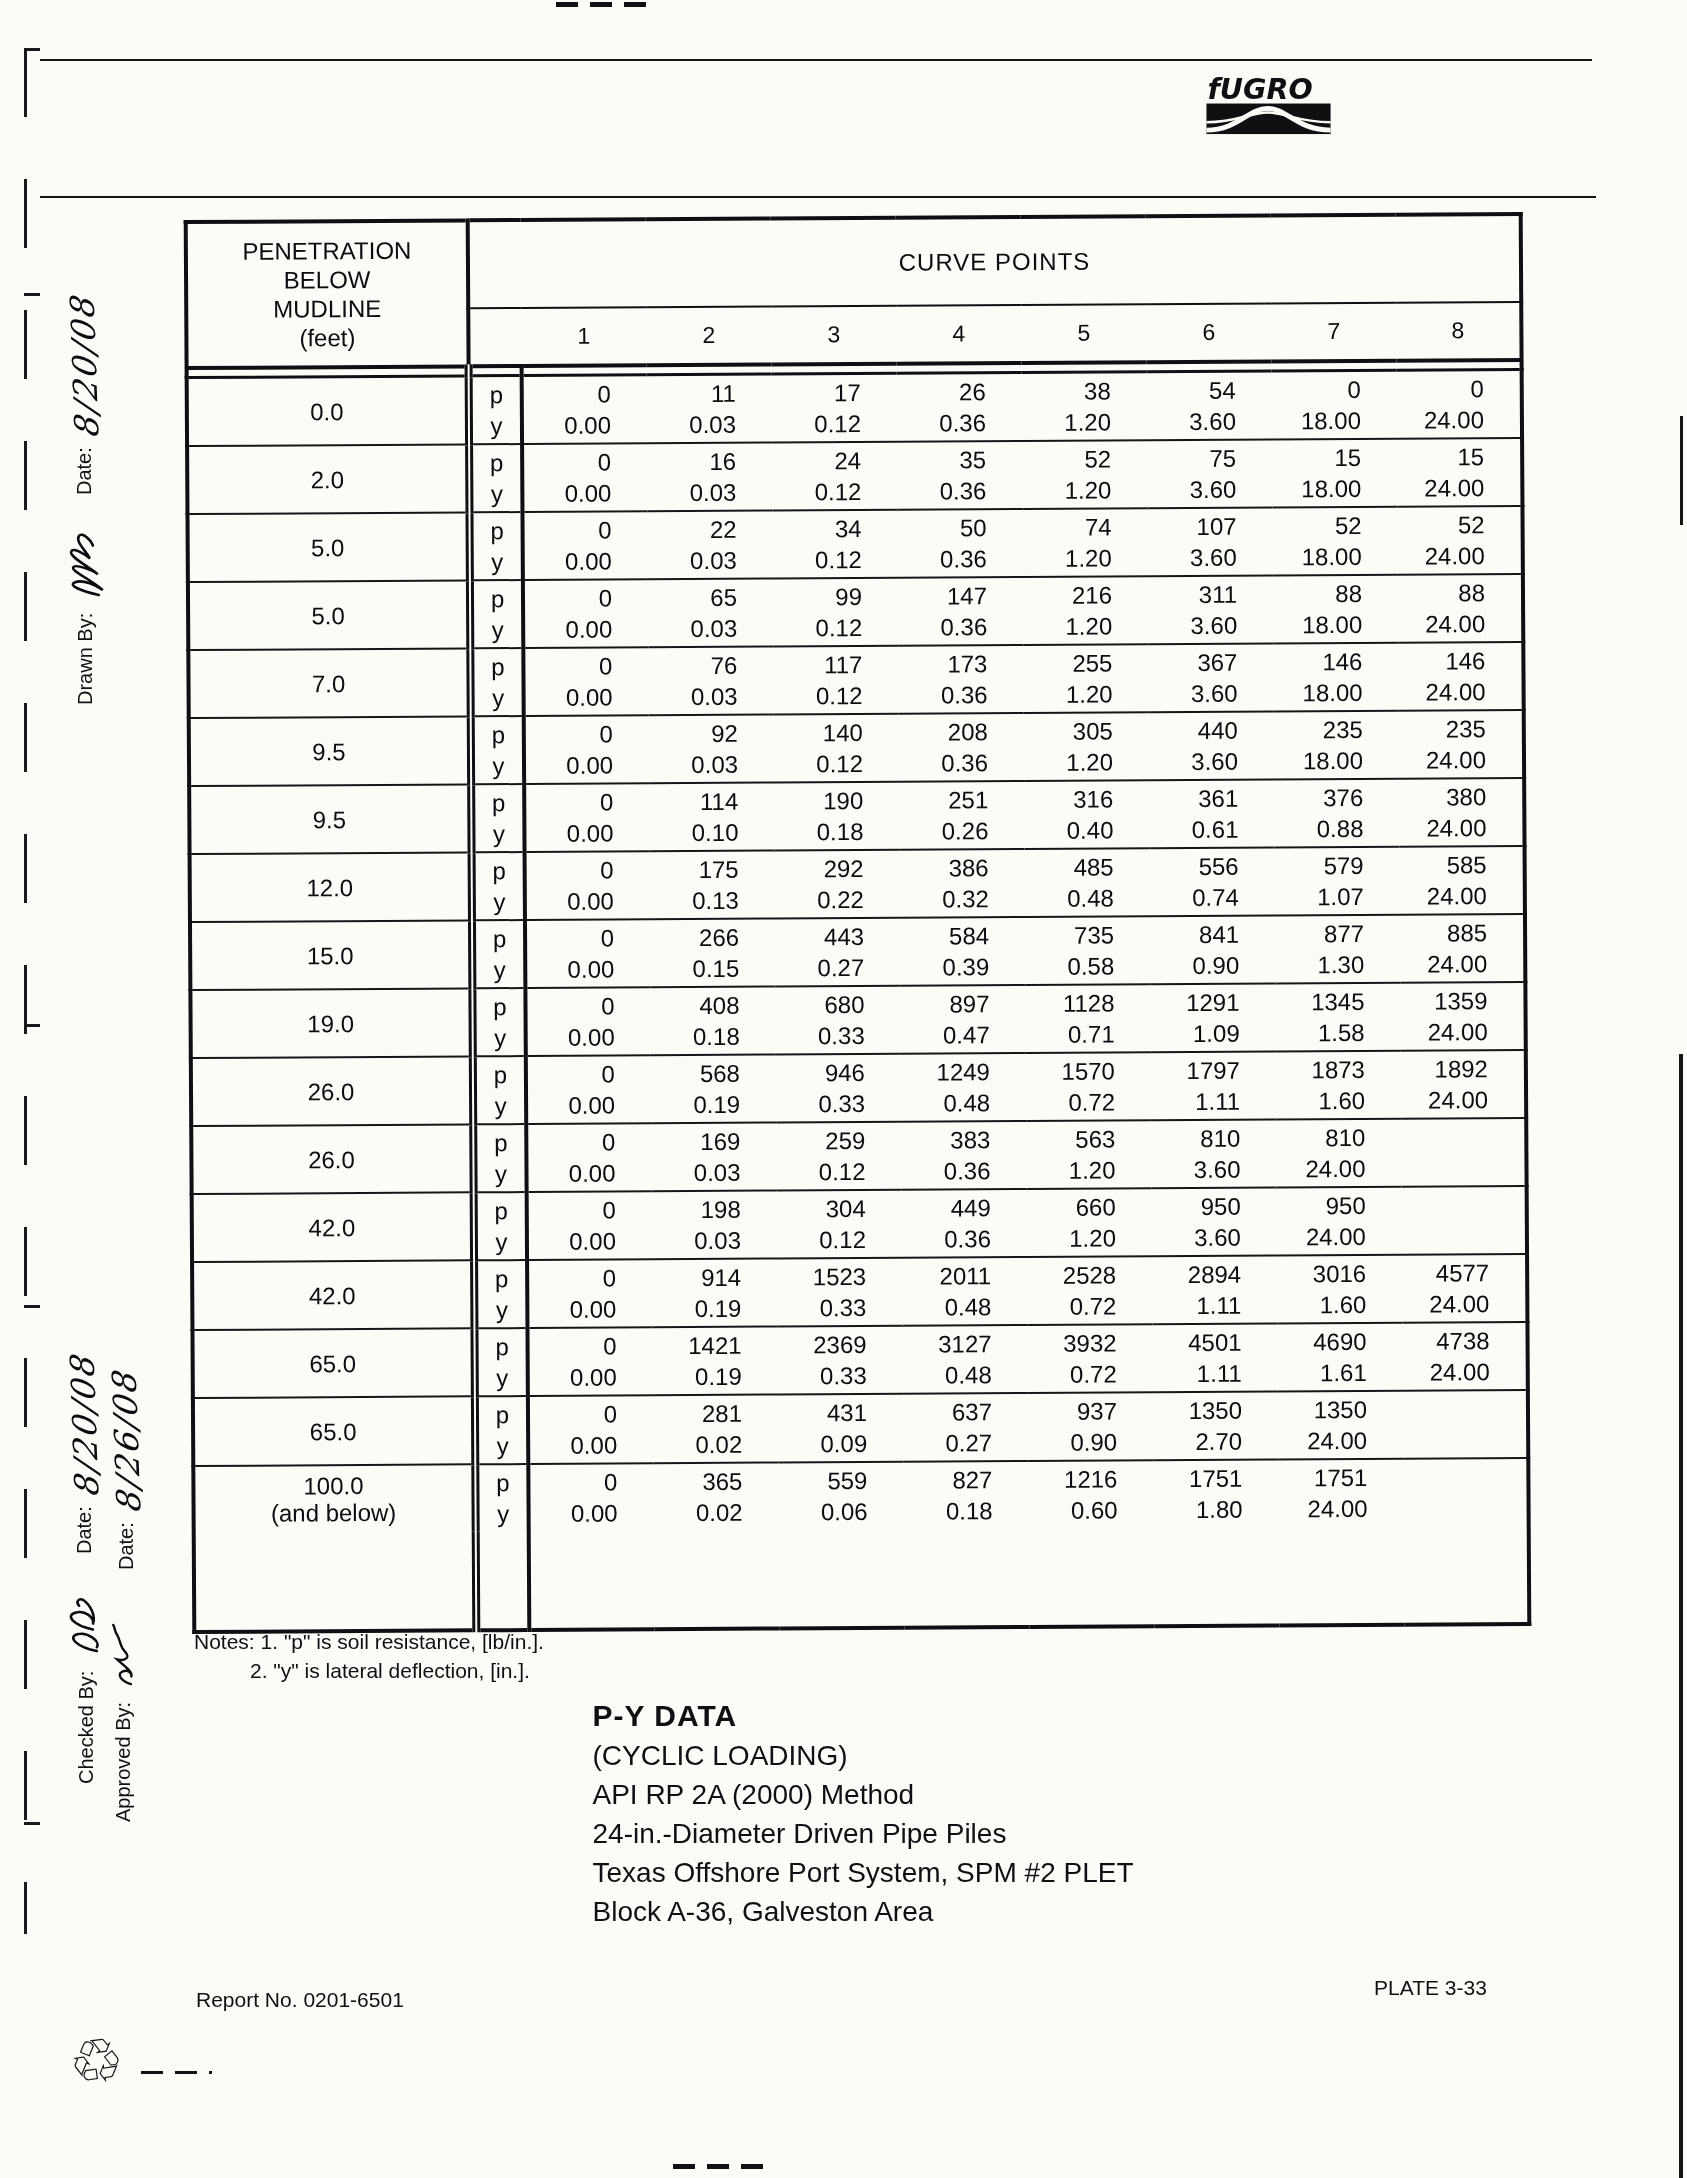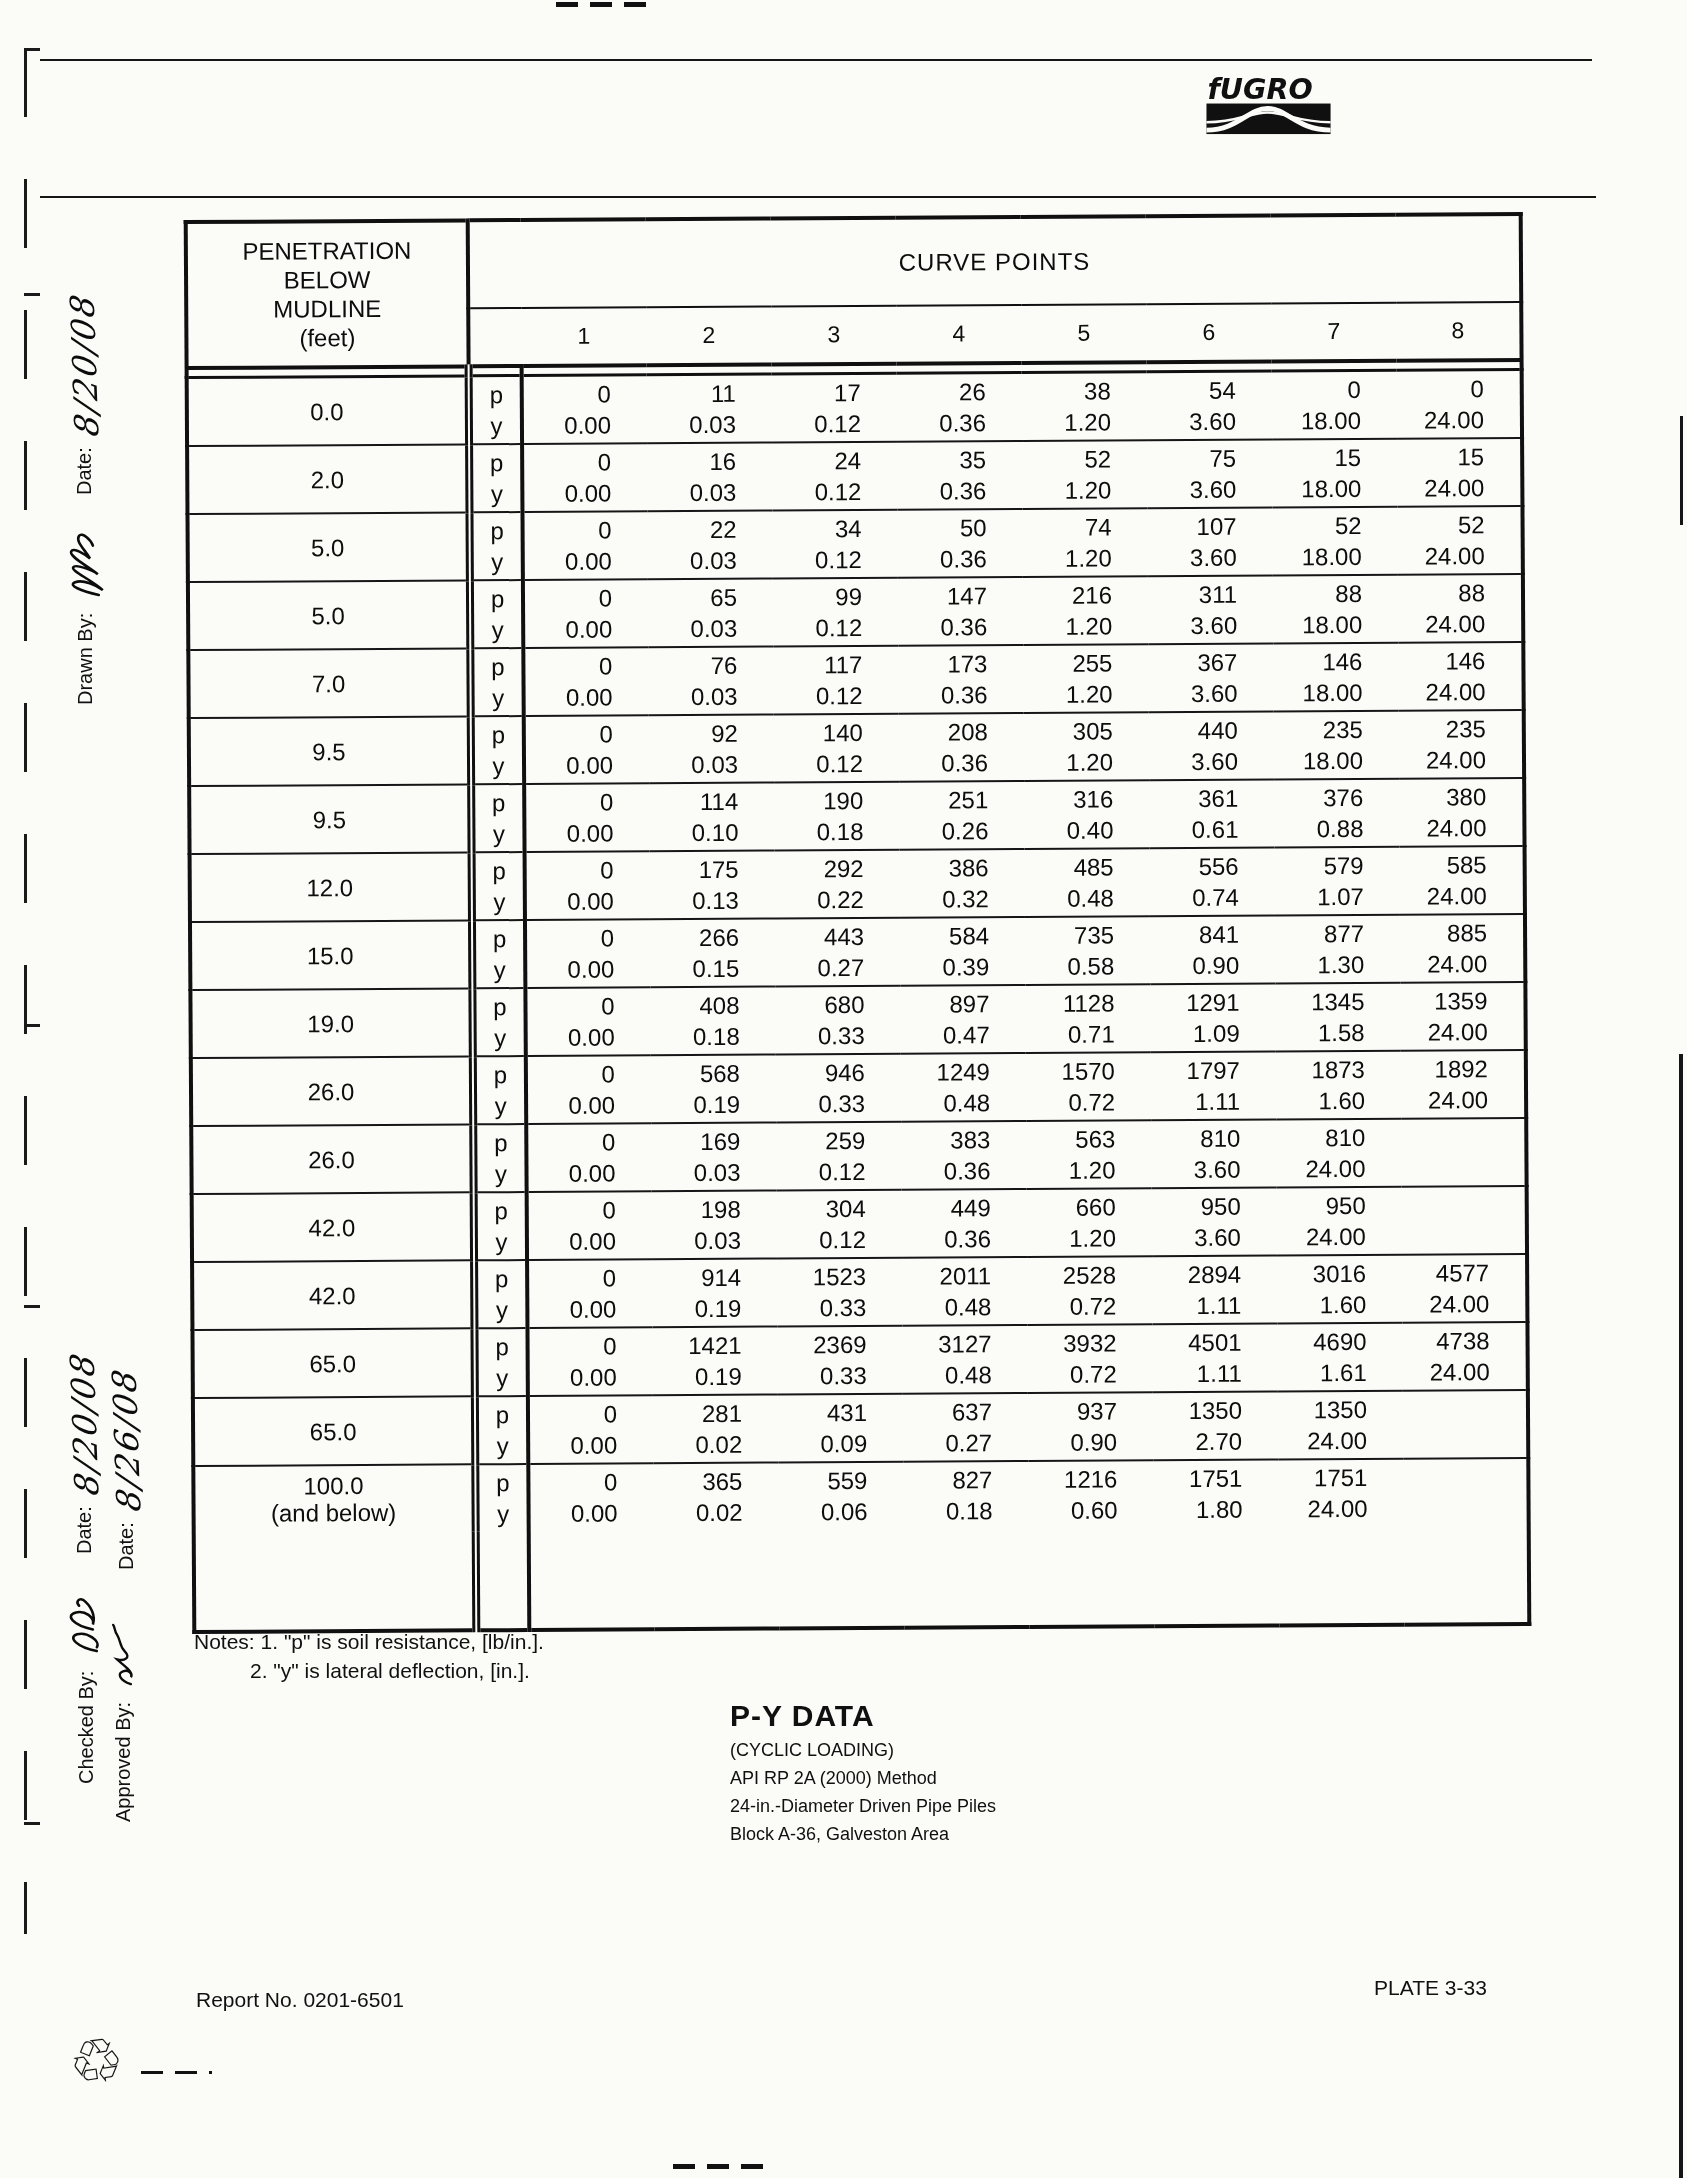--- a/index.html
+++ b/index.html
@@ -33,21 +33,21 @@
   td.py{border-left:8px double #101010;border-right:4px solid #101010;text-align:center;line-height:31px;padding:2px 0;vertical-align:middle;}
   td.val{text-align:right;padding:2px 36px 2px 0;line-height:31px;vertical-align:middle;}
   tr.filler-row td{height:95px;}
   td.py-filler{border-left:8px double #101010;border-right:4px solid #101010;}
   
   .notes1{position:absolute;left:194px;top:1630px;font-size:21px;}
   .notes2{position:absolute;left:250px;top:1659px;font-size:21px;}
   .titleblock{position:absolute;left:863px;top:1699px;transform:translateX(-50%);
     display:flex;flex-direction:column;align-items:flex-start;gap:7px;white-space:nowrap;}
   .titleblock .t0{font-size:30px;font-weight:bold;letter-spacing:1px;}
-  .titleblock .t{font-size:18px;}
+  .titleblock .t{font-size:28px;}
   .report-no{position:absolute;left:196px;top:1988px;font-size:21px;}
   .plate-no{position:absolute;left:1374px;top:1976px;font-size:21px;}
   
   .rot{position:absolute;transform:rotate(-90deg);transform-origin:0 0;white-space:nowrap;
     display:flex;align-items:center;gap:12px;}
   .mlabel{font-size:20px;color:#111;}
   .hand{font-family:"DejaVu Serif", serif;font-style:italic;font-size:33px;letter-spacing:2px;
     display:inline-block;transform:skewX(-12deg) rotate(-2deg);color:#0c0c0c;}
   .sig{display:inline-block;}
   .recycle{position:absolute;left:69px;top:2026px;font-family:"DejaVu Sans",sans-serif;
@@ -794,20 +794,21 @@
 </div>
 
 <div class="notes1">Notes: 1. "p" is soil resistance, [lb/in.].</div>
 <div class="notes2">2. "y" is lateral deflection, [in.].</div>
 
 <div class="titleblock">
   <div class="t0">P-Y DATA</div>
   <div class="t">(CYCLIC LOADING)</div>
   <div class="t">API RP 2A (2000) Method</div>
   <div class="t">24-in.-Diameter Driven Pipe Piles</div>
+  <div class="t">Texas Offshore Port System, SPM #2 PLET</div>
   <div class="t">Block A-36, Galveston Area</div>
 </div>
 
 <div class="report-no">Report No. 0201-6501</div>
 <div class="plate-no">PLATE 3-33</div>
 
 <div class="rot" style="left:65px;top:495px;">
   <span class="mlabel">Date:</span>
   <span class="hand">8/20/08</span>
 </div>

